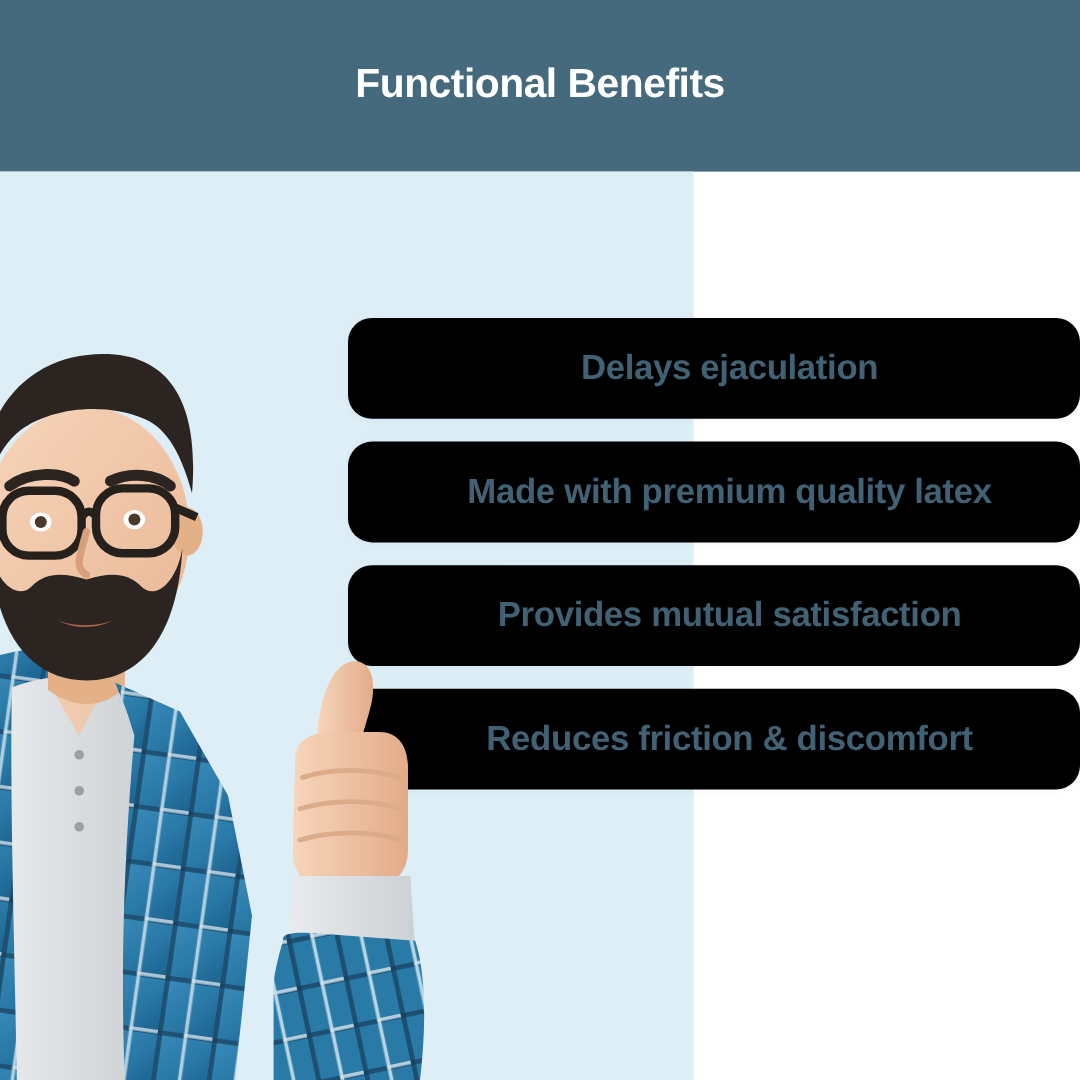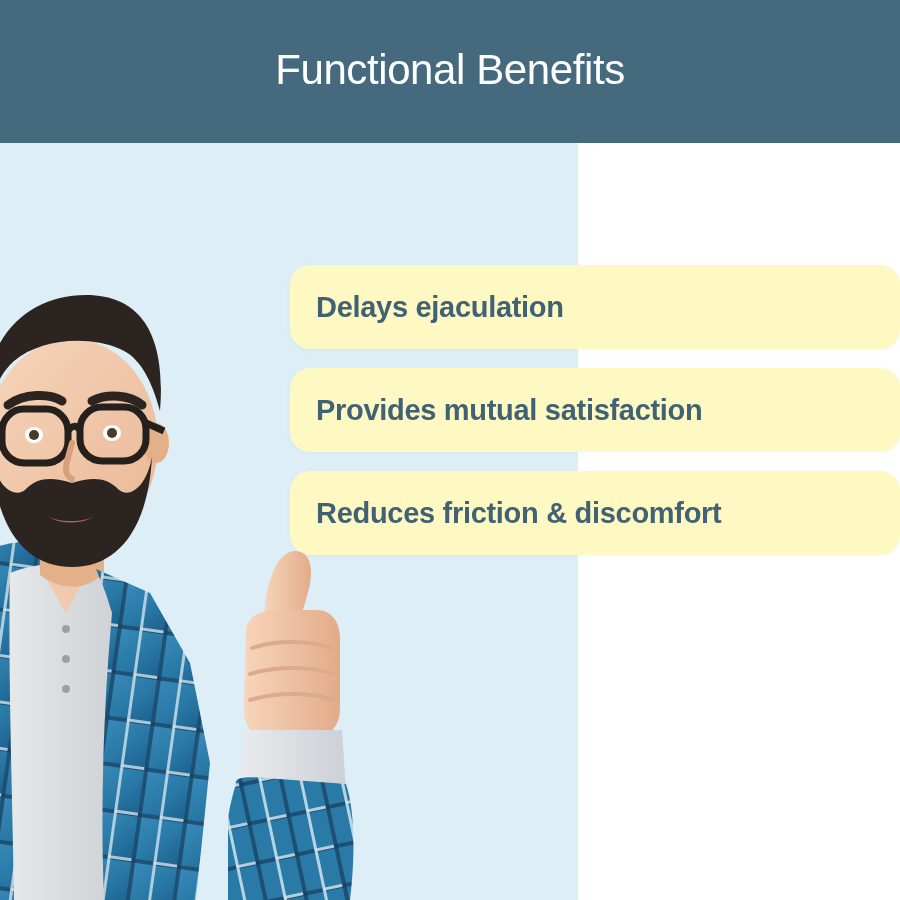--- a/index.html
+++ b/index.html
@@ -29,22 +29,22 @@
     top: 0;
     width: 900px;
     height: 143px;
     background: #456a7d;
     display: flex;
     align-items: center;
     justify-content: center;
   }
   #header-title {
     color: #ffffff;
-    font-size: 42px;
-    font-weight: normal;
+    font-size: 34px;
+    font-weight: bold;
     letter-spacing: -0.4px;
     line-height: 1;
     margin: 0;
     padding-bottom: 4px;
   }
 
   
   #tint-panel {
     position: absolute;
     left: 0;
@@ -69,27 +69,28 @@
   #benefits-list {
     position: absolute;
     left: 290px;
     top: 265px;
     width: 610px;
   }
   .benefit-card {
     position: relative;
     height: 84px;
     margin-bottom: 19px;
-    background: #fef9c3;
+    background: #000000;
     border-radius: 20px;
     display: flex;
     align-items: center;
     padding-left: 26px;
     box-sizing: border-box;
     box-shadow: 0 1px 5px rgba(69,106,125,0.05);
+    justify-content: center;
   }
   .benefit-label {
     color: #416275;
     font-size: 29px;
     font-weight: bold;
     letter-spacing: -0.3px;
     line-height: 1;
     white-space: nowrap;
   }
 
@@ -106,20 +107,23 @@
 
   <div id="header-band">
     <h1 id="header-title">Functional Benefits</h1>
   </div>
 
   <div id="tint-panel"></div>
 
   <div id="benefits-list">
     <div class="benefit-card">
       <span class="benefit-label">Delays ejaculation</span>
+    </div>
+    <div class="benefit-card">
+      <span class="benefit-label">Made with premium quality latex</span>
     </div>
     <div class="benefit-card behind-hand">
       <span class="benefit-label">Provides mutual satisfaction</span>
     </div>
     <div class="benefit-card behind-hand">
       <span class="benefit-label">Reduces friction &amp; discomfort</span>
     </div>
   </div>
 
   <div id="photo-layer">

